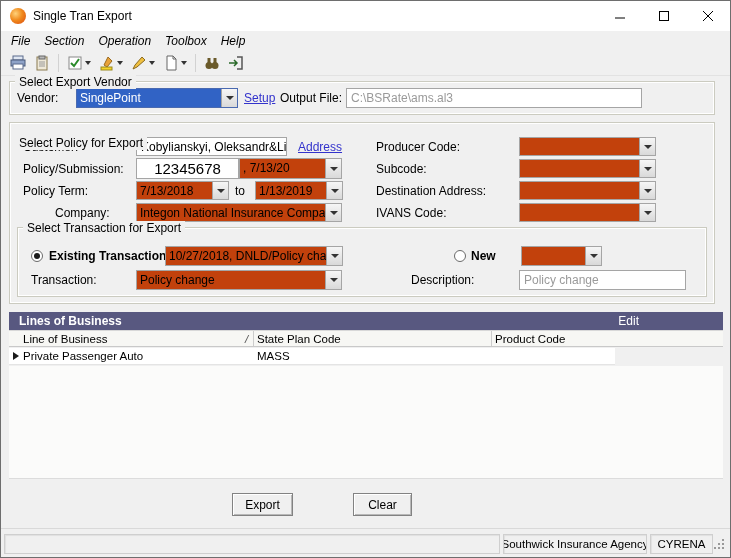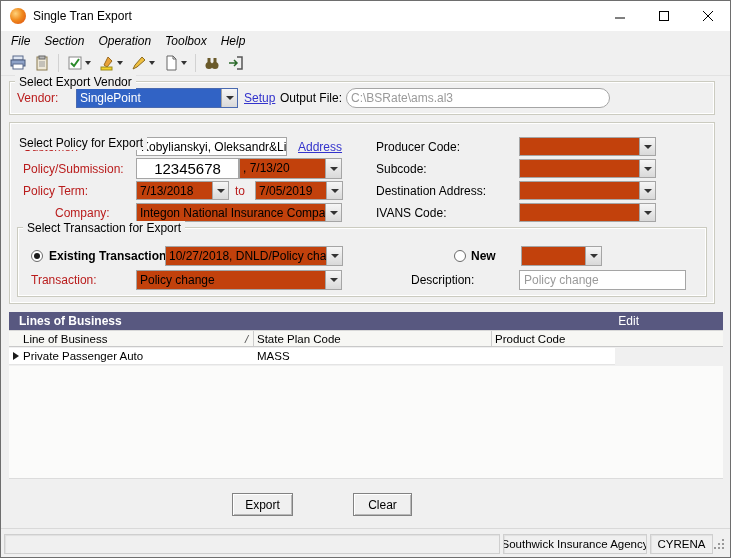--- a/index.html
+++ b/index.html
@@ -26,21 +26,21 @@
   .tb-btn { height:22px; padding:0 3px; display:flex; align-items:center; border:1px solid transparent; }
   .tb-dd { margin-left:2px; width:0; height:0; border-left:3px solid transparent;
     border-right:3px solid transparent; border-top:4px solid #333; }
   .tb-sep { width:1px; height:18px; background:#d2d2d2; margin:0 4px; }
 
   
   .groupbox { position:absolute; border:1px solid #cbcbc0; box-shadow:inset 0 0 0 1px #ffffff; }
   .gb-label { position:absolute; font-size:12px; color:#000; background:#f0f0f0; padding:0 4px; z-index:3; }
 
   .lbl { position:absolute; font-size:12px; color:#000; white-space:nowrap; }
-  .lbl-red { position:absolute; font-size:12px; color:#b91c1c; white-space:nowrap; }
+  .lbl-red { position:absolute; font-size:12px; color:#000000; white-space:nowrap; }
   .lbl-bold { font-weight:bold; }
   .link { position:absolute; font-size:12px; color:#3333cc; text-decoration:underline; white-space:nowrap; cursor:pointer; }
 
   
   .field { position:absolute; background:#fff; border:1px solid #a5a5a5; font-size:12px;
     padding:2px 4px; white-space:nowrap; overflow:hidden; color:#000; }
   .field.disabled { color:#9a9a9a; }
   .field.bignum { font-size:15px; text-align:center; padding-top:1px; }
   .combo { position:absolute; background:#c2410c; border:1px solid #a5a5a5; display:flex; }
   .combo-text { flex:1; font-size:12px; padding:2px 3px; white-space:nowrap; overflow:hidden; color:#000; }
@@ -192,21 +192,21 @@
   <span class="gb-label" style="left:14px; top:74px;">Select Export Vendor</span>
   <span class="lbl-red" style="left:16px; top:90px;">Vendor:</span>
   <div class="combo selected" style="left:75px; top:87px; width:162px; height:20px;">
     <span class="combo-text">SinglePoint</span>
     <span class="combo-btn">
         <span class="tri-down"></span>
       </span>
   </div>
   <span class="link" style="left:243px; top:90px;">Setup</span>
   <span class="lbl" style="left:279px; top:90px;">Output File:</span>
-  <div class="field disabled" style="left:345px; top:87px; width:264px; height:20px;border-radius:10px;">C:\BSRate\ams.al3</div>
+  <div class="field disabled" style="left:345px; top:87px; width:296px; height:20px;">C:\BSRate\ams.al3</div>
 
   <div class="groupbox" style="left:8px; top:121px; width:706px; height:182px;"></div>
   <span class="gb-label" style="left:14px; top:115px;margin-top:20px;">Select Policy for Export</span>
 
   <span class="lbl-red" style="left:22px; top:139px;">Customer:</span>
   <div class="field" style="left:135px; top:136px; width:151px; height:19px;">Kobylianskyi, Oleksandr&amp;Liu</div>
   <span class="link" style="left:297px; top:139px;">Address</span>
   <span class="lbl" style="left:375px; top:139px;">Producer Code:</span>
   <div class="combo" style="left:518px; top:136px; width:137px; height:19px;">
     <span class="combo-text"></span>
@@ -233,21 +233,21 @@
 
   <span class="lbl-red" style="left:22px; top:183px;">Policy Term:</span>
   <div class="combo" style="left:135px; top:180px; width:93px; height:19px;">
     <span class="combo-text">7/13/2018</span>
     <span class="combo-btn">
         <span class="tri-down"></span>
       </span>
   </div>
   <span class="lbl-red" style="left:234px; top:183px;">to</span>
   <div class="combo" style="left:254px; top:180px; width:88px; height:19px;">
-    <span class="combo-text">7/05/2019</span>
+    <span class="combo-text">1/13/2019</span>
     <span class="combo-btn">
         <span class="tri-down"></span>
       </span>
   </div>
   <span class="lbl" style="left:375px; top:183px;">Destination Address:</span>
   <div class="combo" style="left:518px; top:180px; width:137px; height:19px;">
     <span class="combo-text"></span>
     <span class="combo-btn">
         <span class="tri-down"></span>
       </span>

